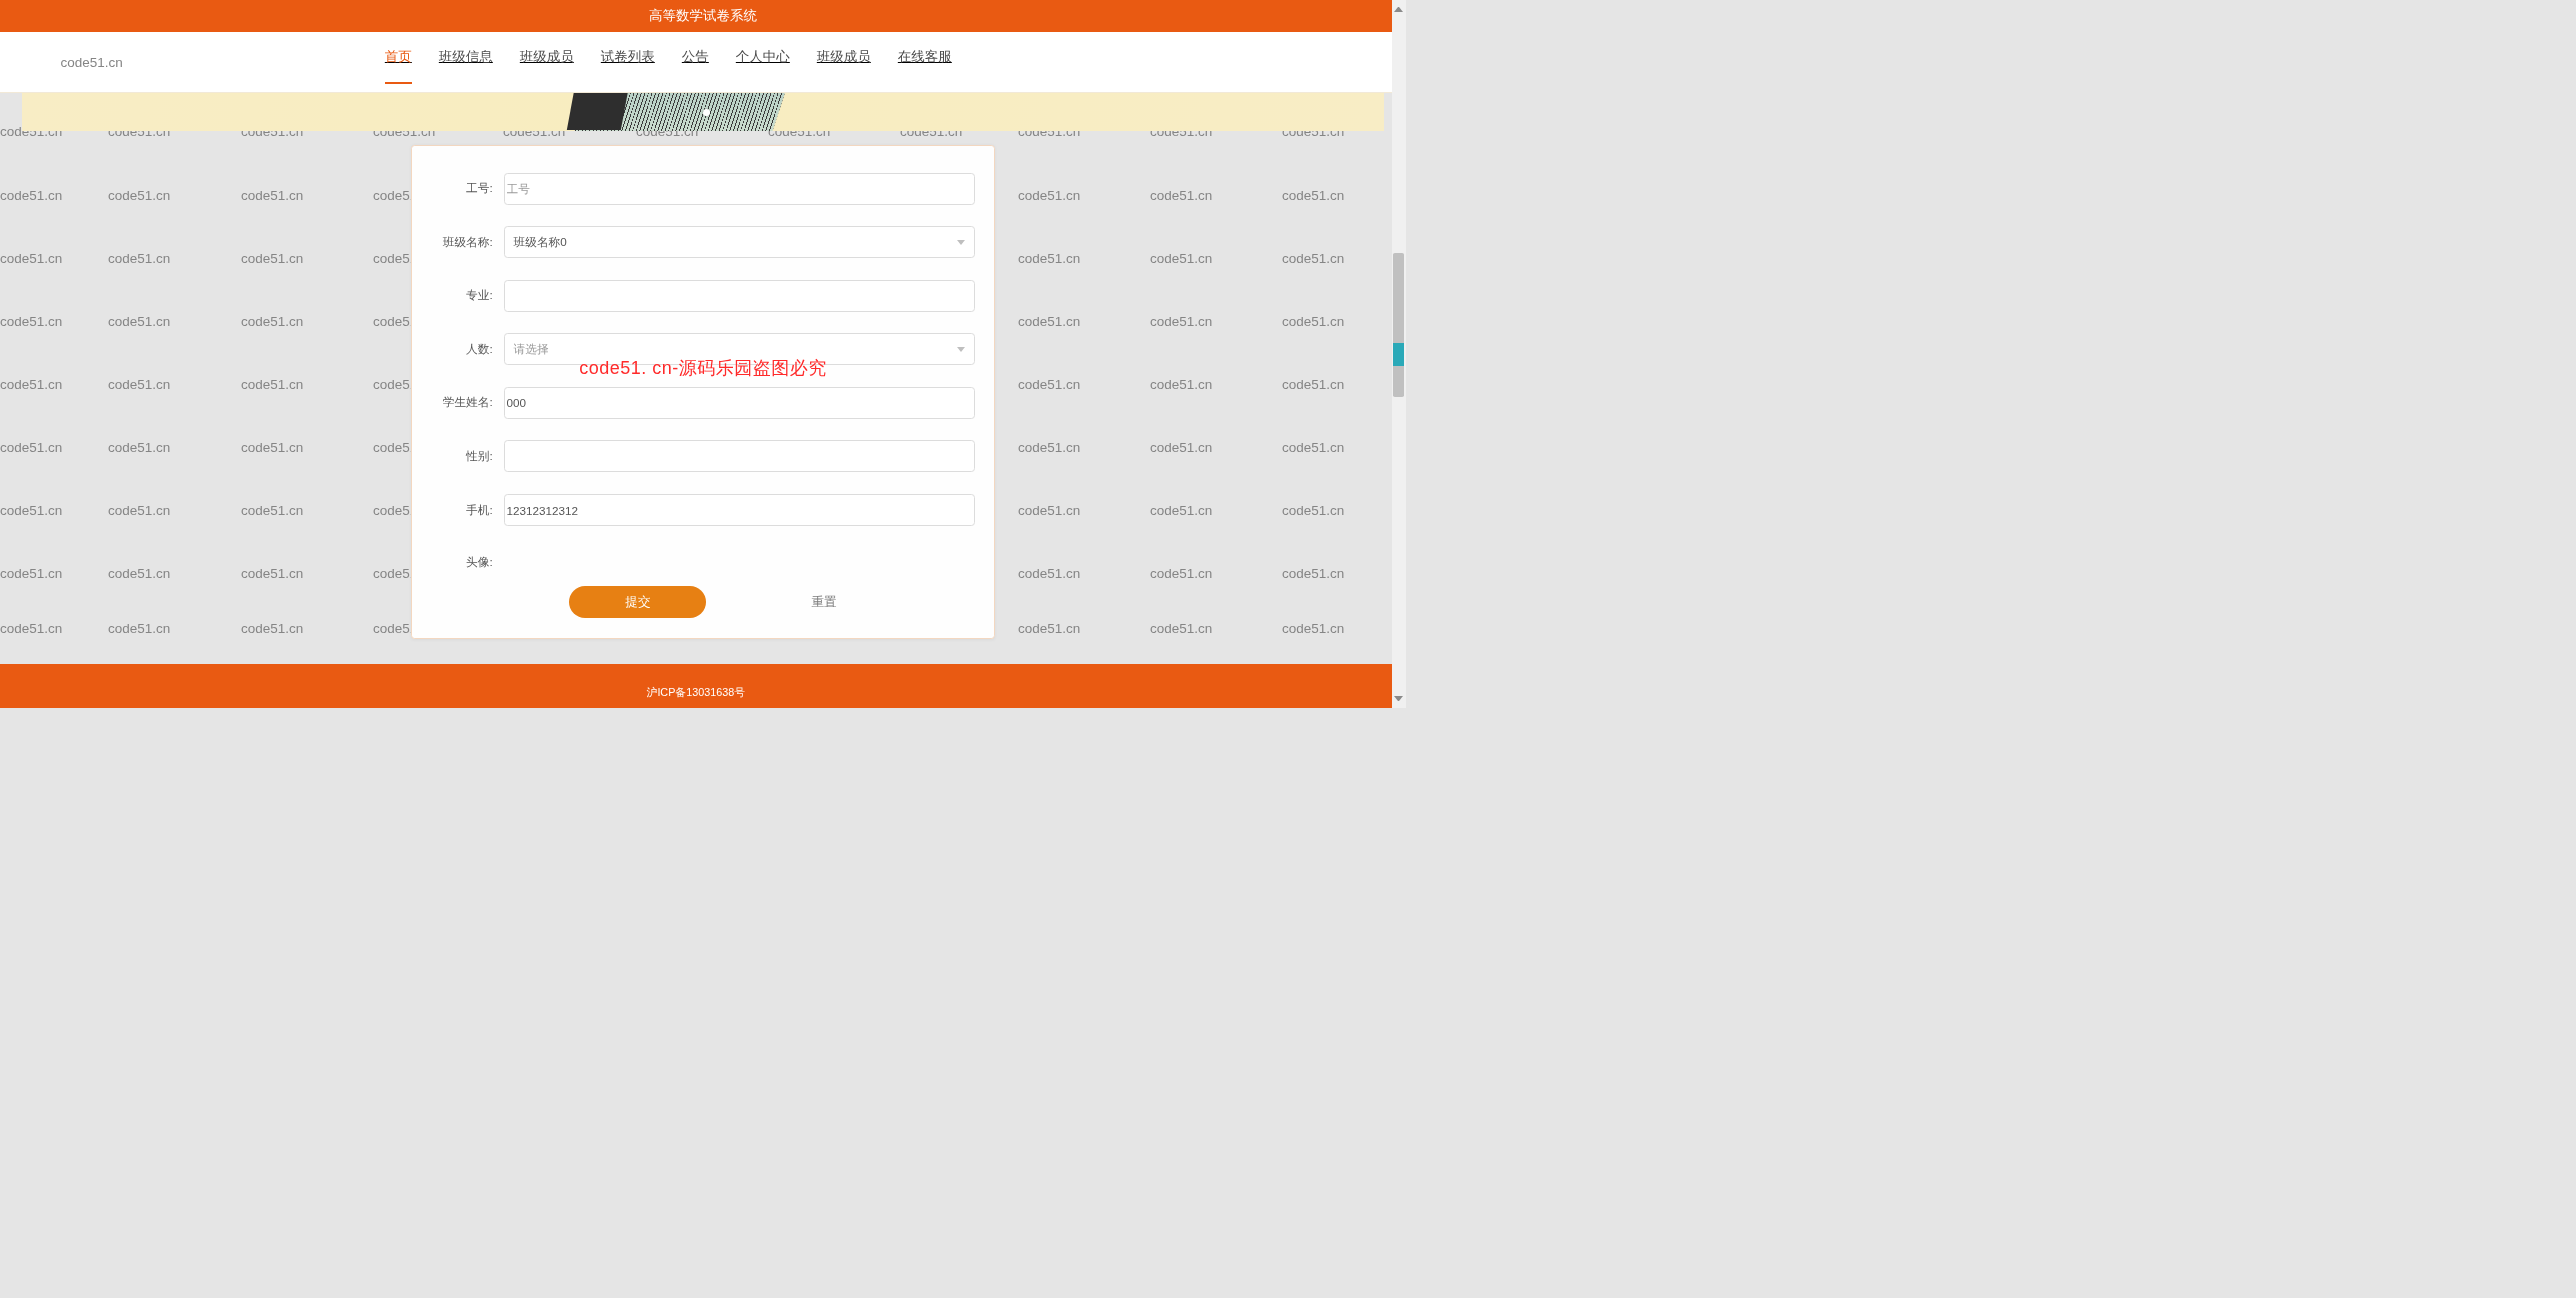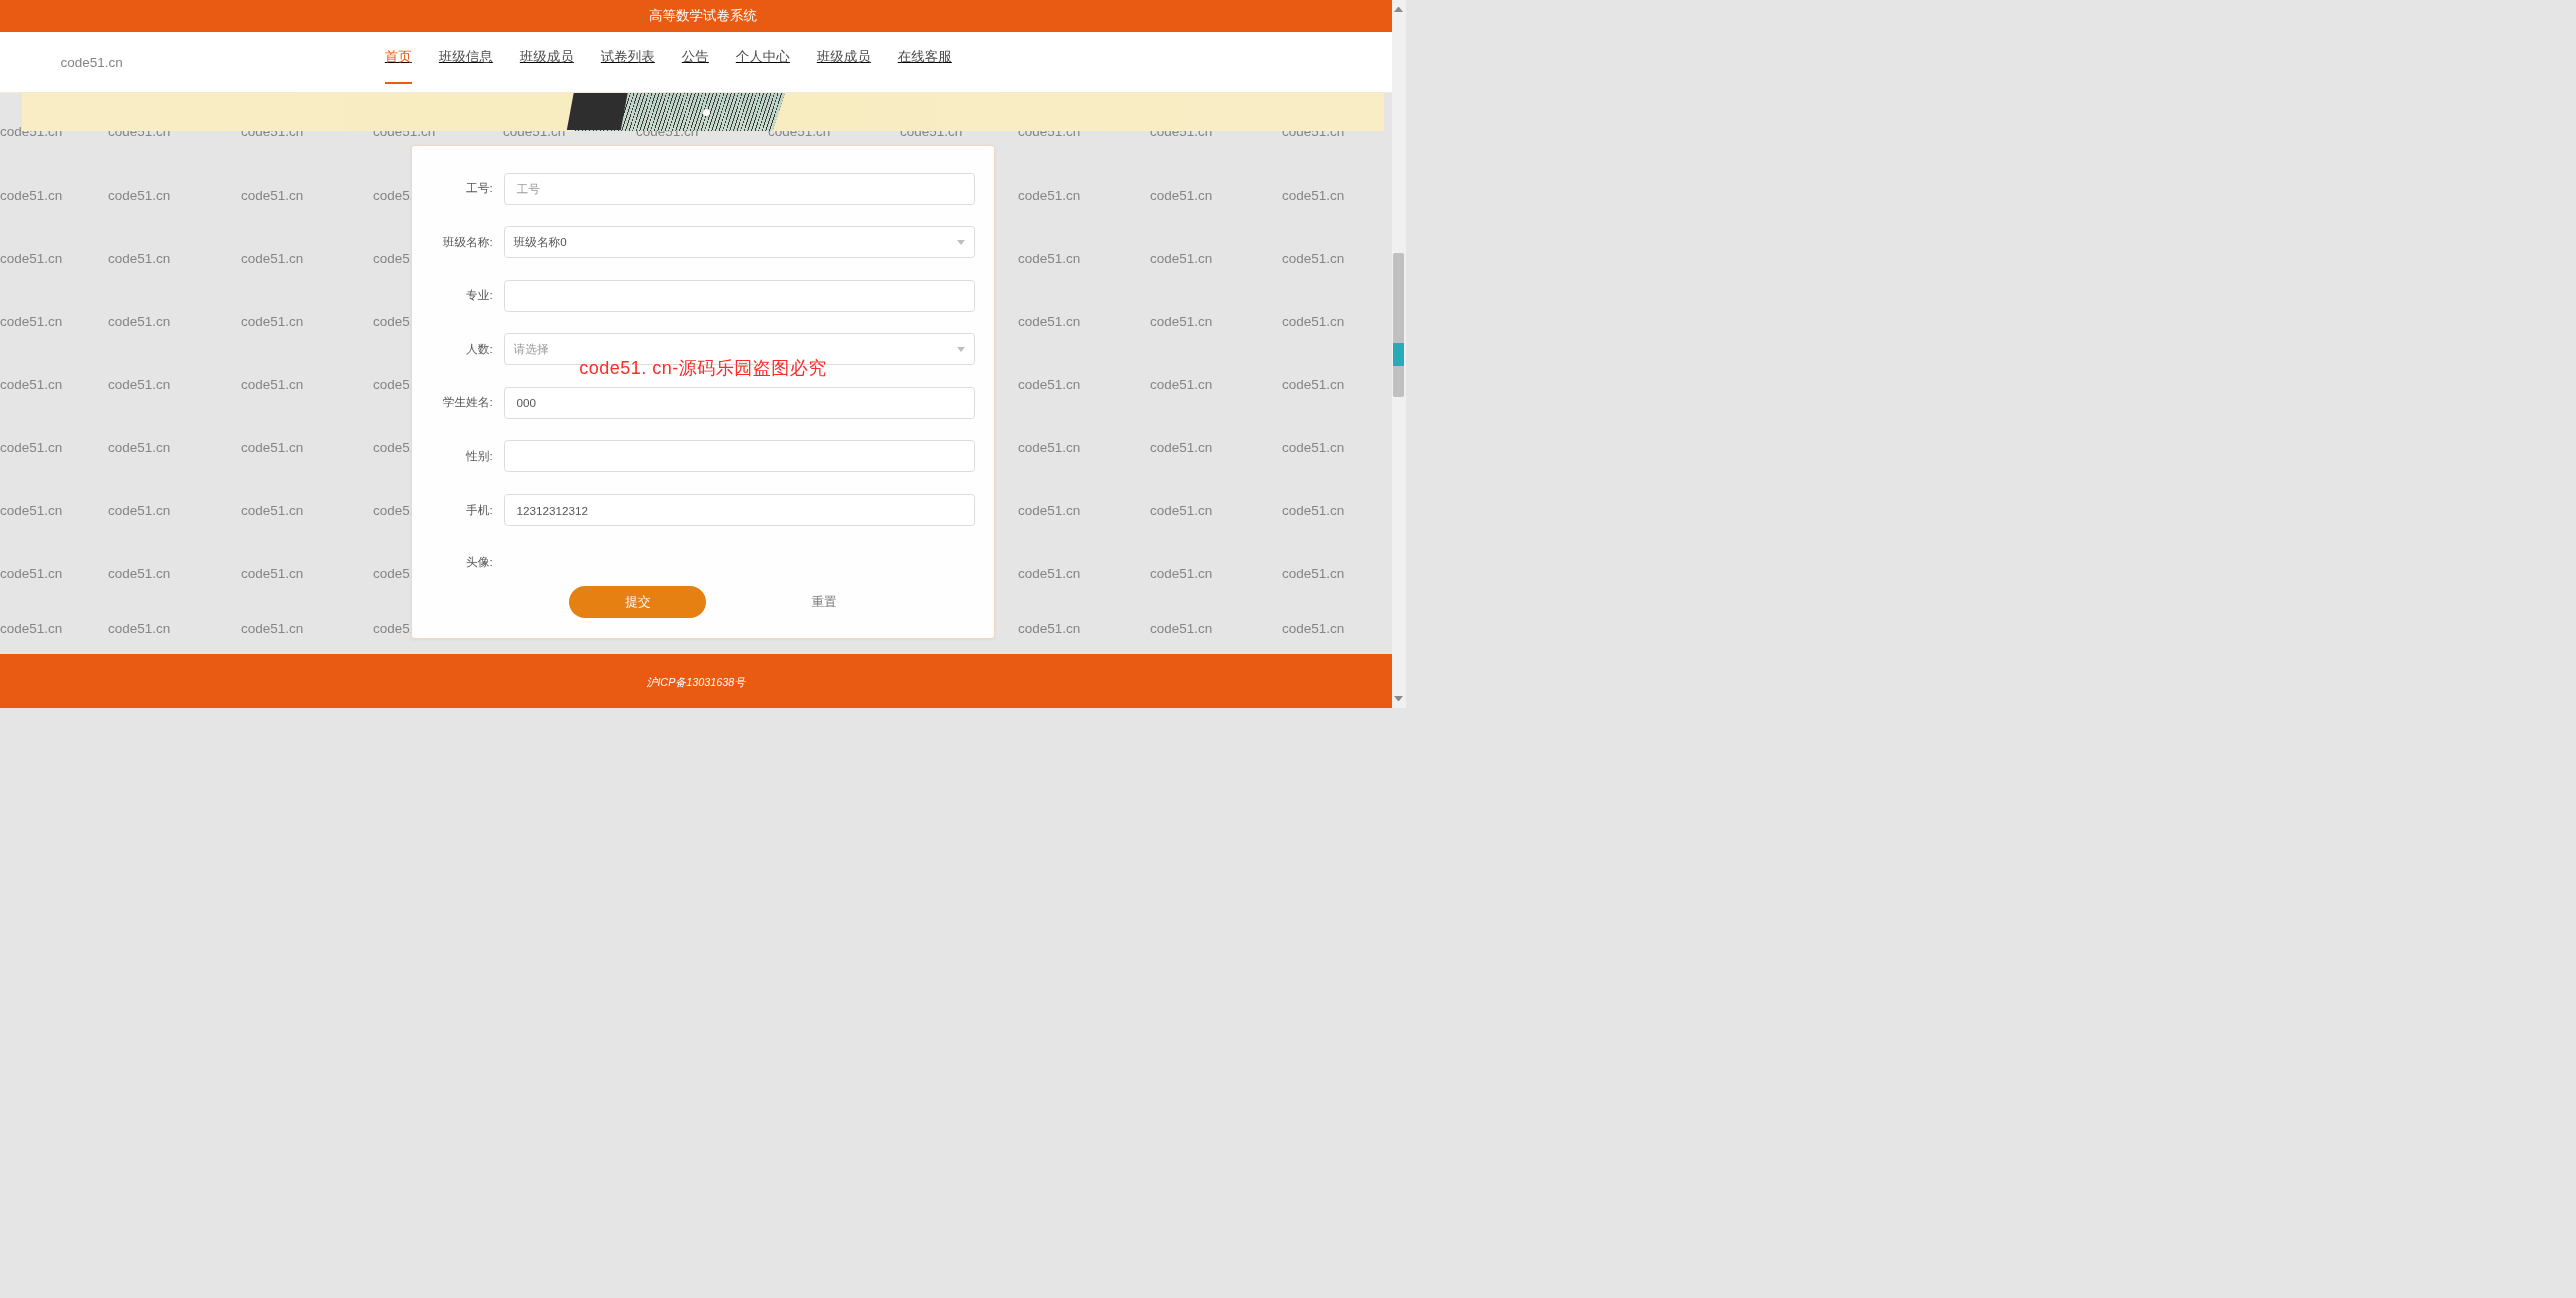--- a/index.html
+++ b/index.html
@@ -122,21 +122,21 @@
   font-size: 11.7px;
 }
 .form-row .control {
   flex: 0 0 471px;
 }
 .form-row input[type="text"] {
   width: 100%;
   height: 32px;
   border: 0.9px solid #dcdcdc;
   border-radius: 3.6px;
-  padding: 0 12px;
+  padding: 0 2px;
   font-size: 11.7px;
   color: #555;
   outline: none;
 }
 .form-row input[type="text"]::placeholder { color: #9a9a9a; }
 .form-select {
   width: 100%;
   height: 32px;
   border: 0.9px solid #dcdcdc;
   border-radius: 3.6px;
@@ -185,22 +185,22 @@
 .btn-reset {
   background:none;border:none;color:#7a7a7a;font-size:12.6px;cursor:pointer;
 }
 .center-watermark {
   position:absolute;left:50%;top:356px;transform:translateX(-50%);
   color:#ff2a2a;font-size:18px;z-index:5;pointer-events:none;
   font-weight:400;letter-spacing:0.5px;
 }
 .footer {
   position:absolute;left:0;right:14.4px;bottom:0;z-index:2;
-  background:#e95a12;color:#fff;text-align:center;height:54px;
-  line-height:56px;font-size:10.8px;font-style:italic;
+  background:#e95a12;color:#fff;text-align:center;height:44px;
+  line-height:56px;font-size:10.8px;
 }
 .scrollbar { position:absolute;right:0;top:0;width:14.4px;height:100%;background:#f0f0f0;z-index:10;}
 .scrollbar .thumb{position:absolute;left:1.8px;right:1.8px;height:144px;top:253px;background:#c0c0c0;border-radius:1.8px;}
 .scrollbar .blue{position:absolute;left:1.8px;right:1.8px;height:22.5px;top:343px;background:#2aa9b8;}
 .scrollbar .arrow{position:absolute;left:2.7px;width:9px;height:9px;}
 .scrollbar .arrow.up{top:2.7px;border-left:4.5px solid transparent;border-right:4.5px solid transparent;border-bottom:5.4px solid #8a8a8a;}
 .scrollbar .arrow.down{bottom:2.7px;border-left:4.5px solid transparent;border-right:4.5px solid transparent;border-top:5.4px solid #8a8a8a;}
 </style>
 </head>
 <body>

